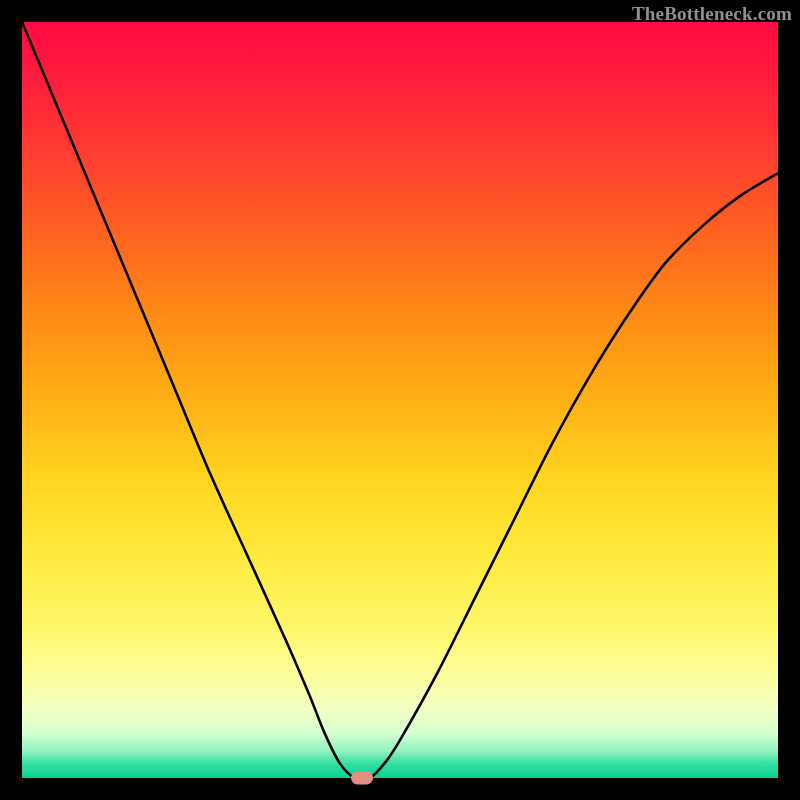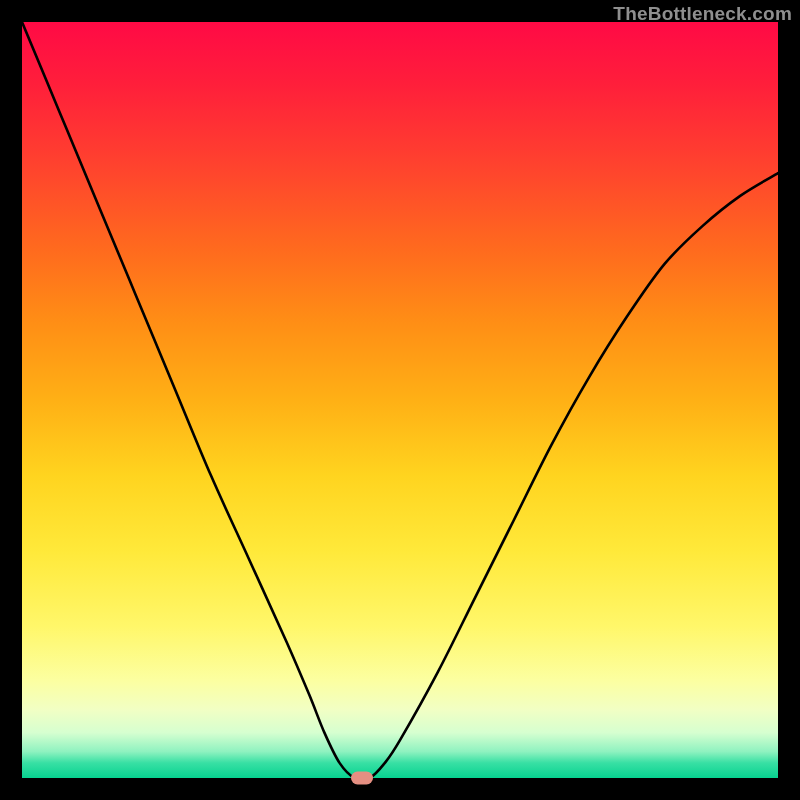--- a/index.html
+++ b/index.html
@@ -55,21 +55,21 @@
     width: 22px;
     height: 13px;
     background: #e58f82;
     border-radius: 7px;
     transform: translate(-50%, -50%);
   }
   .watermark {
     position: absolute;
     top: 3px;
     right: 8px;
-    font-family: Liberation Sans, sans-serif;
+    font-family: Liberation Serif, serif;
     font-size: 19px;
     font-weight: 600;
     color: #8f8f8f;
     letter-spacing: 0.2px;
     user-select: none;
   }
 </style>
 </head>
 <body>
 

